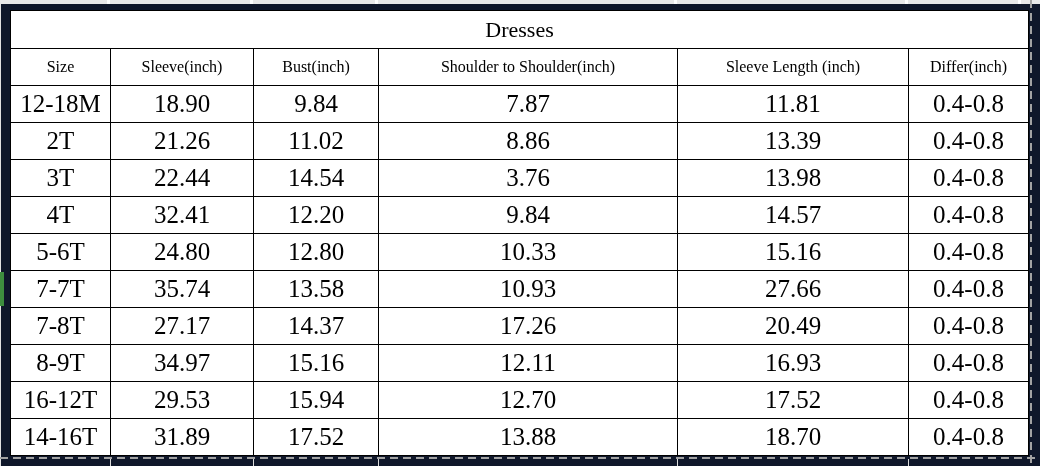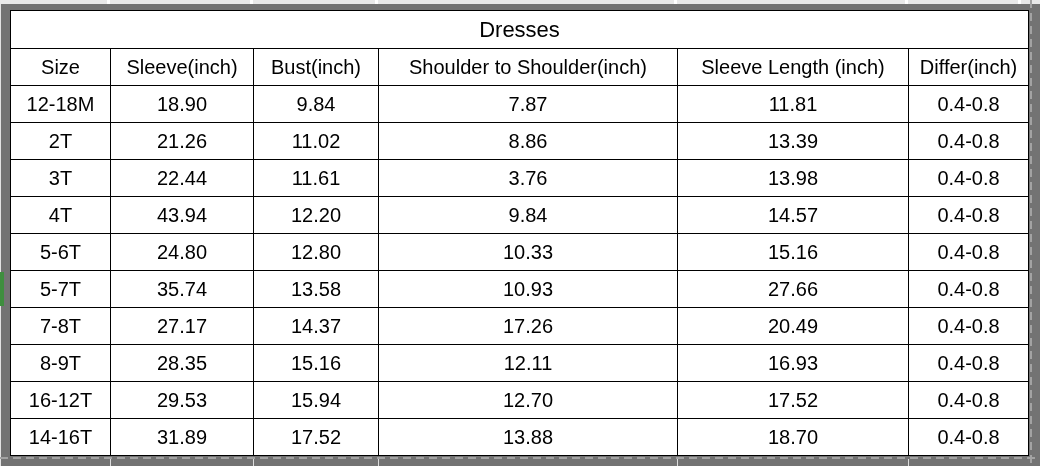--- a/index.html
+++ b/index.html
@@ -1,20 +1,20 @@
 <!DOCTYPE html>
 <html><head>
 <meta charset="utf-8">
 <style>
   html,body{margin:0;padding:0;background:#fff;}
   .screen{
     position:relative;
     width:1040px;height:466px;
-    background:#737373;
-    font-family:Liberation Sans, sans-serif;
+    background:#0f172a;
+    font-family:Liberation Serif, serif;
     overflow:hidden;
   }
   
   .top-strip{
     position:absolute;left:0;top:0;width:1040px;height:4px;
     background:#e9e9e9;
   }
   .top-strip .notch{
     position:absolute;top:0;width:3px;height:4px;background:#ffffff;
   }
@@ -30,23 +30,23 @@
   }
   table.chart th, table.chart td{
     border:1.5px solid #000000;
     text-align:center;vertical-align:middle;
     font-weight:normal;color:#000000;
     padding:0;white-space:nowrap;overflow:hidden;
   }
   tr.title-row{height:38px;}
   tr.title-row th{font-size:22px;}
   tr.header-row{height:37px;}
-  tr.header-row th{font-size:20px;}
+  tr.header-row th{font-size:16px;}
   tbody tr{height:37px;}
-  tbody td{font-size:20px;}
+  tbody td{font-size:25px;}
   
   .sel-indicator{
     position:absolute;left:0;top:272px;width:4px;height:34px;
     background:#3e8e3e;
   }
   
   .page-break-v{
     position:absolute;left:1030px;top:0;width:2px;height:466px;
     background:repeating-linear-gradient(180deg,#a3a3a3 0 8px,transparent 8px 13px);
   }
@@ -110,60 +110,60 @@
           <td>2T</td>
           <td>21.26</td>
           <td>11.02</td>
           <td>8.86</td>
           <td>13.39</td>
           <td>0.4-0.8</td>
         </tr>
         <tr>
           <td>3T</td>
           <td>22.44</td>
-          <td>11.61</td>
+          <td>14.54</td>
           <td>3.76</td>
           <td>13.98</td>
           <td>0.4-0.8</td>
         </tr>
         <tr>
           <td>4T</td>
-          <td>43.94</td>
+          <td>32.41</td>
           <td>12.20</td>
           <td>9.84</td>
           <td>14.57</td>
           <td>0.4-0.8</td>
         </tr>
         <tr>
           <td>5-6T</td>
           <td>24.80</td>
           <td>12.80</td>
           <td>10.33</td>
           <td>15.16</td>
           <td>0.4-0.8</td>
         </tr>
         <tr>
-          <td>5-7T</td>
+          <td>7-7T</td>
           <td>35.74</td>
           <td>13.58</td>
           <td>10.93</td>
           <td>27.66</td>
           <td>0.4-0.8</td>
         </tr>
         <tr>
           <td>7-8T</td>
           <td>27.17</td>
           <td>14.37</td>
           <td>17.26</td>
           <td>20.49</td>
           <td>0.4-0.8</td>
         </tr>
         <tr>
           <td>8-9T</td>
-          <td>28.35</td>
+          <td>34.97</td>
           <td>15.16</td>
           <td>12.11</td>
           <td>16.93</td>
           <td>0.4-0.8</td>
         </tr>
         <tr>
           <td>16-12T</td>
           <td>29.53</td>
           <td>15.94</td>
           <td>12.70</td>

